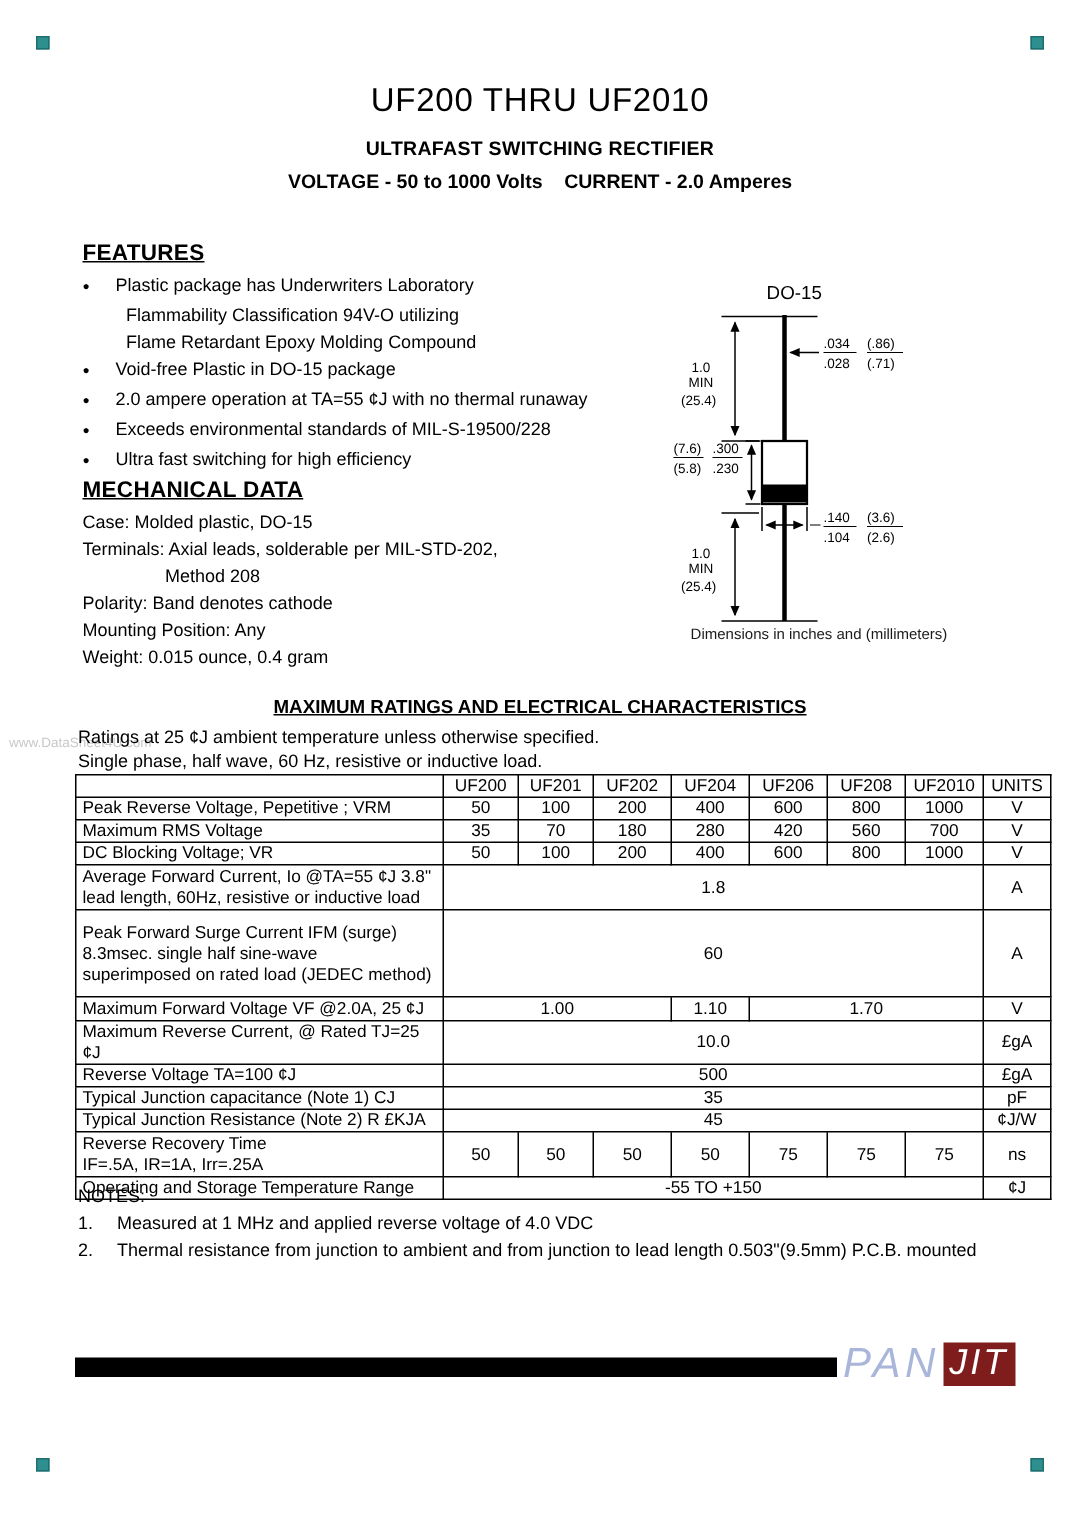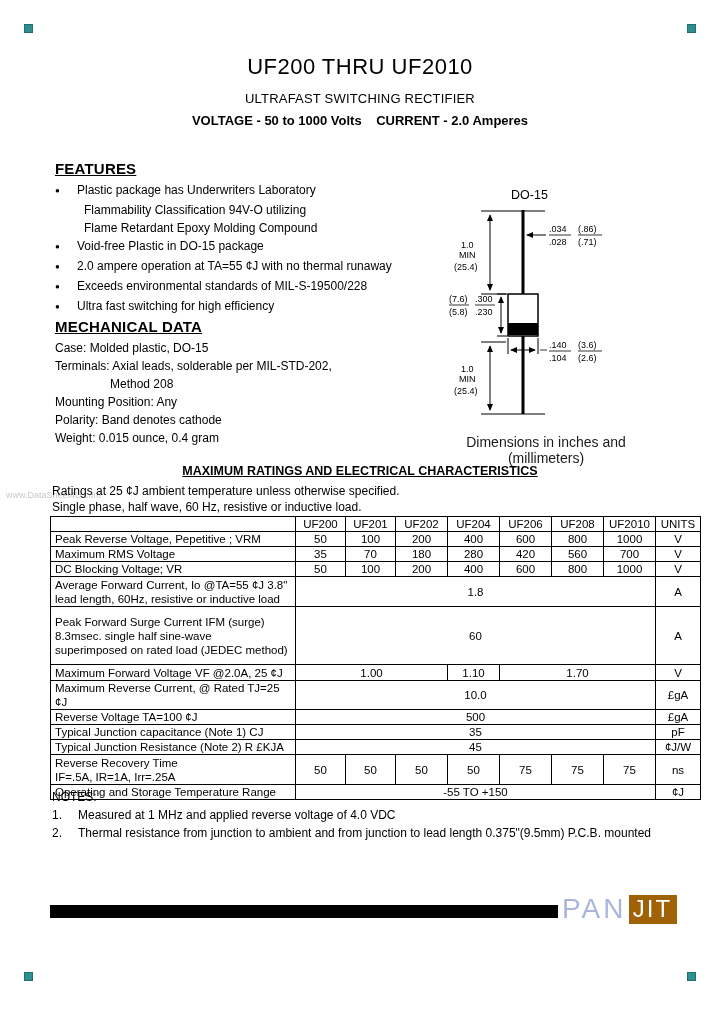--- a/index.html
+++ b/index.html
@@ -6,62 +6,62 @@
   html,body { background:#ffffff; }
   .page {
     position:relative; width:720px; height:1012px; background:#ffffff;
     font-family:"Liberation Sans", sans-serif; color:#000; overflow:hidden;
   }
   .abs { position:absolute; }
   .center { left:0; width:100%; text-align:center; }
   .pre { white-space:pre; }
 
   .doc-title { top:54px; font-size:22px; letter-spacing:0.5px; }
-  .doc-sub   { top:91px; font-size:13px; font-weight:400; letter-spacing:0.2px; }
+  .doc-sub   { top:91px; font-size:13px; font-weight:700; letter-spacing:0.2px; }
   .doc-vc    { top:113px; font-size:13px; font-weight:700; }
 
   .sec-h { font-weight:700; font-size:15px; text-decoration:underline; letter-spacing:0.2px; }
 
   .features { left:55px; top:160px; width:340px; font-size:12px; line-height:18px; }
   .features .sec-h { margin-bottom:3px; }
   .feat-item { display:flex; align-items:baseline; }
   .feat-item .bullet { font-size:8px; width:22px; flex:0 0 22px; position:relative; top:-1px; }
   .feat-cont { margin-left:29px; }
 
   .mech { left:55px; top:318px; width:360px; font-size:12px; line-height:18px; }
   .mech .sec-h { margin-bottom:3px; }
   .mech .indent { margin-left:55px; }
 
   .pkg-title { left:447px; top:188px; width:165px; text-align:center; font-weight:400; font-size:12.5px; }
   .pkg-wrap { left:445px; top:202px; width:205px; height:215px; }
   .pkg-svg text { font-family:"Liberation Sans", sans-serif; font-size:9px; fill:#000; }
-  .pkg-caption { left:437px; top:418px; width:218px; text-align:center; font-size:14px; letter-spacing:0px; color:#1a1a1a;margin-top:16px; }
+  .pkg-caption { left:437px; top:418px; width:218px; text-align:center; font-size:10px; letter-spacing:0px; color:#1a1a1a; }
 
   .ratings-h  { top:464px; font-size:12.5px; font-weight:700; text-decoration:underline; }
   .cond1 { left:52px; top:484px; font-size:12px; }
   .cond2 { left:52px; top:500px; font-size:12px; }
 
   table.ratings { position:absolute; left:50px; top:516px; width:650px;
     border-collapse:collapse; table-layout:fixed; font-size:11.5px; }
   table.ratings th, table.ratings td {
     border:1px solid #000; text-align:center; padding:0 1px; font-weight:400; line-height:14px;
   }
   table.ratings .lbl { text-align:left; padding-left:4px; }
   tr.h15 { height:15px; } tr.h16 { height:16px; } tr.h14 { height:14px; }
   tr.h30 { height:30px;margin-top:16px; } tr.h45 { height:58px; }
 
   .notes { left:52px; top:788px; font-size:12px; line-height:18px; width:640px; }
   .note-row { display:flex; }
   .note-row .nnum { width:26px; flex:0 0 26px; }
 
   .footer-bar { left:50px; top:905px; width:508px; height:13px; background:#000; }
-  .brand { top:892px; left:562px; display:flex; align-items:center; height:34px; }
+  .brand { top:892px; left:562px; display:flex; align-items:center; height:34px;font-style:italic; }
   .brand-pan { font-size:28px; letter-spacing:3px; color:#a9b6d9; }
   .brand-jit { display:flex; align-items:center; justify-content:center;
-    width:48px; height:29px; background:#a16207; color:#fff; font-size:24px;
+    width:48px; height:29px; background:#7f1d1d; color:#fff; font-size:24px;
     letter-spacing:2px; margin-left:2px; }
 
   .corner-mark { position:absolute; width:9px; height:9px; background:#2e8f8f; border:1px solid #1f6f6f; }
   .cm-tl { left:24px; top:24px; } .cm-tr { left:687px; top:24px; }
   .cm-bl { left:24px; top:972px; } .cm-br { left:687px; top:972px; }
 
   .watermark { left:6px; top:490px; font-size:9px; color:#c8c8c8; }
 </style>
 </head>
 <body>
@@ -103,22 +103,22 @@
       <span class="bullet">●</span>
       <span>Ultra fast switching for high efficiency</span>
     </div>
   </div>
 
   <div class="abs mech">
     <div class="sec-h">MECHANICAL DATA</div>
     <div>Case: Molded plastic, DO-15</div>
     <div>Terminals: Axial leads, solderable per MIL-STD-202,</div>
     <div class="indent">Method 208</div>
+    <div>Polarity: Band denotes cathode</div>
     <div>Mounting Position: Any</div>
-    <div>Polarity: Band denotes cathode</div>
     <div>Weight: 0.015 ounce, 0.4 gram</div>
   </div>
 
   <div class="abs pkg-title">DO-15</div>
 
   <div class="abs pkg-wrap">
     <svg class="pkg-svg" width="205" height="215" viewBox="0 0 205 215">
       <defs>
         <marker id="arr" viewBox="0 0 8 8" markerWidth="7" markerHeight="7" refX="7" refY="4" orient="auto-start-reverse">
           <path d="M0,0.5 L8,4 L0,7.5 z" fill="#000"></path>
@@ -308,21 +308,21 @@
   </table>
 
   <div class="abs notes">
     <div>NOTES:</div>
     <div class="note-row">
       <span class="nnum">1.</span>
       <span>Measured at 1 MHz and applied reverse voltage of 4.0 VDC</span>
     </div>
     <div class="note-row">
       <span class="nnum">2.</span>
-      <span>Thermal resistance from junction to ambient and from junction to lead length 0.375"(9.5mm) P.C.B. mounted</span>
+      <span>Thermal resistance from junction to ambient and from junction to lead length 0.503"(9.5mm) P.C.B. mounted</span>
     </div>
   </div>
 
   <div class="abs footer-bar"></div>
 
   <div class="abs brand">
     <span class="brand-pan">PAN</span>
     <span class="brand-jit">JIT</span>
   </div>
 

